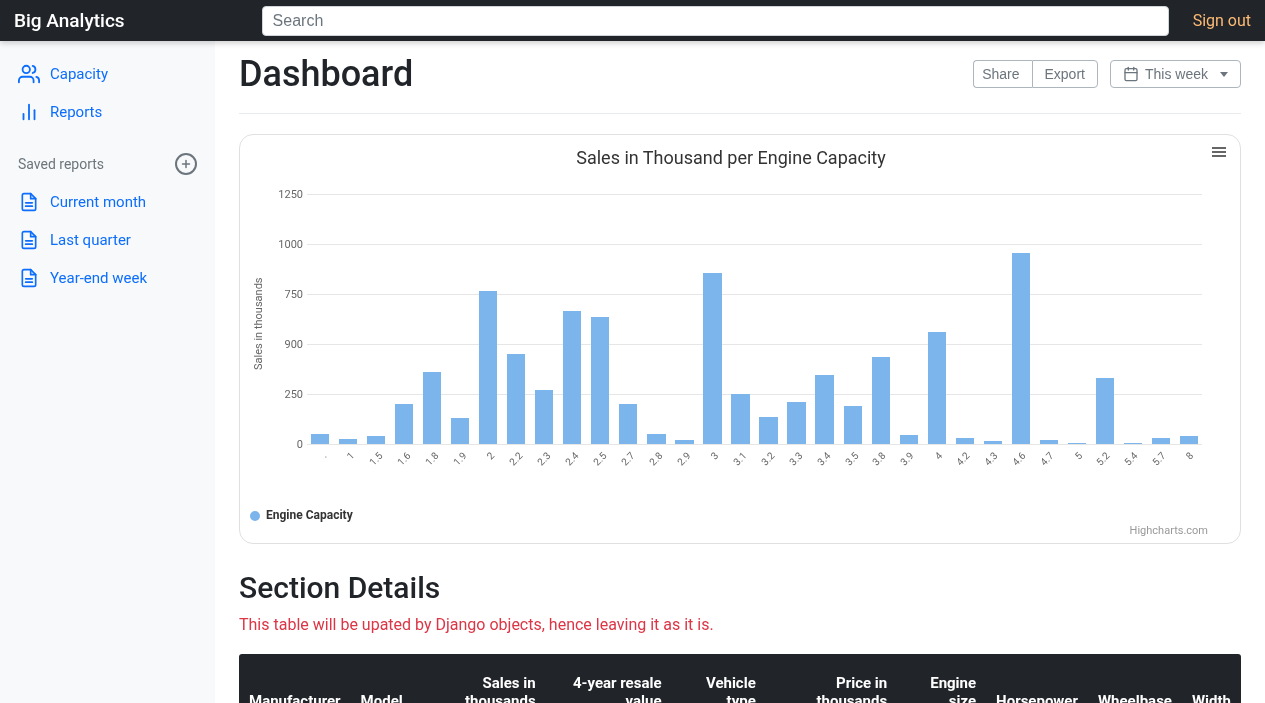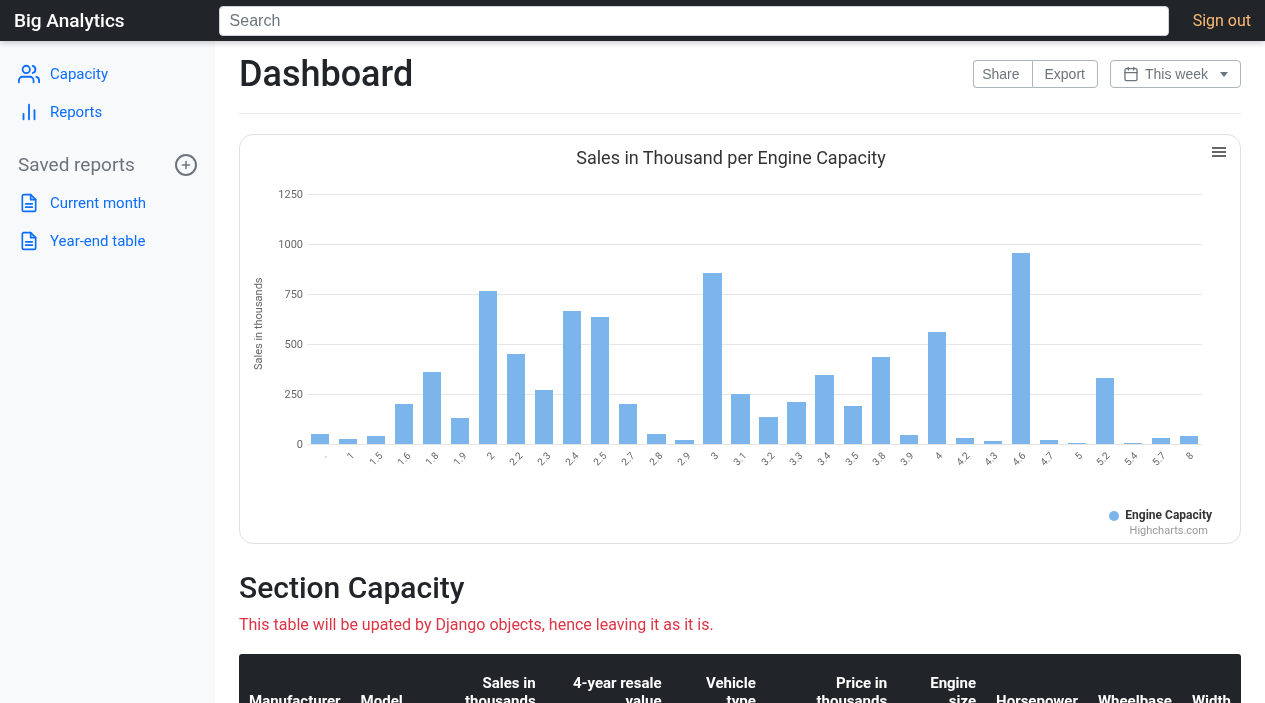--- a/index.html
+++ b/index.html
@@ -1,30 +1,30 @@
 <!DOCTYPE html>
 <html><head>
 <meta charset="utf-8">
 <style>
   * { box-sizing: border-box; margin: 0; padding: 0; }
   body { font-family: -apple-system, BlinkMacSystemFont, "Segoe UI", Roboto, "Helvetica Neue", Arial, sans-serif; background: #f8f9fa; color: #212529; }
 
   .topbar { background: #212529; height: 41px; display: flex; align-items: center; padding: 0 14px; gap: 14px; box-shadow: 0 2px 6px rgba(0,0,0,.2); position: relative; z-index: 10;}
   .brand { color: #fff; font-size: 19px; font-weight: 500; white-space: nowrap; margin-right: 80px;}
-  .search-wrap { flex: 1; }
+  .search-wrap { flex: 1; margin-left: 43px; }
   .search-input { width: 100%; height: 30px; border-radius: 4px; border: 1px solid #ced4da; padding: 0 10px; font-size: 16px; color: #495057; background: #fff; }
   .search-input::placeholder { color: #6c757d; }
   .signout { color: #fdba74; font-size: 16px; text-decoration: none; white-space: nowrap; margin-left: 10px;}
 
   .layout { display: flex; min-height: calc(100vh - 40px); }
   .sidebar { width: 215px; background: #f8f9fa; padding: 14px 18px; }
   .sidebar a.nav-item { display: flex; align-items: center; gap: 10px; color: #0d6efd; text-decoration: none; padding: 8px 0; font-size: 15px; }
   .sidebar .icon { width: 22px; height: 22px; display: inline-flex; align-items: center; justify-content: center; }
   .section-header { display: flex; align-items: center; justify-content: space-between; margin-top: 22px; margin-bottom: 8px; }
-  .section-header .title { color: #6c757d; font-size: 19px; }
+  .section-header .title { color: #6c757d; font-size: 14px; }
   .plus-btn { width: 22px; height: 22px; border: 2px solid #6c757d; border-radius: 50%; display: flex; align-items: center; justify-content: center; color: #6c757d; cursor: pointer; }
   .plus-btn svg { width: 12px; height: 12px; }
 
   .main { flex: 1; background: #fff; padding: 2px 24px 24px 24px; overflow: hidden; }
   .page-head { display: flex; align-items: center; justify-content: space-between; border-bottom: 1px solid #e9ecef; padding: 10px 0 18px; }
   .page-title { font-size: 36px; font-weight: 500; color: #212529; }
   .head-actions { display: flex; gap: 12px; align-items: center; }
   .btn-group { display: flex; }
   .btn-outline { border: 1px solid #adb5bd; background: #fff; color: #6c757d; padding: 5px 12px; font-size: 14px; cursor: pointer; }
   .btn-group .btn-outline:first-child { border-radius: 4px 0 0 4px; border-right: none; padding-left: 8px; }
@@ -43,21 +43,21 @@
   .gridline { position: absolute; left: 0; right: 0; border-top: 1px solid #e6e6e6; }
   .y-tick { position: absolute; left: -38px; width: 34px; text-align: right; font-size: 11px; color: #666; transform: translateY(-50%); }
   .bars-row { position: absolute; left: 0; right: 0; bottom: 0; top: 0; display: flex; align-items: flex-end; gap: 2px; }
   .bar-slot { flex: 1; display: flex; flex-direction: column; align-items: center; height: 100%; justify-content: flex-end; }
   .bar { width: 70%; background: #7cb5ec; }
   .x-tick { font-size: 10px; color: #666; transform: rotate(-45deg); transform-origin: top right; position: absolute; white-space: nowrap; }
   .x-ticks-row { position: absolute; left: 40px; right: 10px; bottom: 6px; height: 20px; display: flex; }
   .x-ticks-row .slot { flex: 1; position: relative; }
   .x-ticks-row .slot .x-tick { right: 50%; top: 2px; }
 
-  .legend { text-align: right; margin-top: 34px; font-size: 12px; font-weight: 700; color: #333; }
+  .legend { text-align: left; margin-top: 34px; font-size: 12px; font-weight: 700; color: #333; }
   .legend-dot { display: inline-block; width: 10px; height: 10px; background: #7cb5ec; border-radius: 50%; margin-right: 6px; vertical-align: middle;}
   .chart-credit { text-align: right; font-size: 11px; color: #999; padding: 2px 4px 0; }
 
   .section-details { margin-top: 26px; }
   .section-details h2 { font-size: 30px; font-weight: 500; margin-bottom: 10px;}
   .note-red { color: #dc3545; font-size: 16px; margin-bottom: 20px; }
   .data-table-wrap { background: #212529; border-radius: 3px; overflow: hidden;}
   .data-table { width: 100%; border-collapse: collapse; }
   .data-table th { color: #fff; font-weight: 700; font-size: 15px; padding: 20px 10px 8px; text-align: right; vertical-align: bottom;}
   .data-table th:first-child { text-align: left; }
@@ -122,21 +122,32 @@
     </a>
     <a href="#" class="nav-item">
       <span class="icon">
         <svg viewBox="0 0 24 24" width="20" height="20" fill="none" stroke="#0d6efd" stroke-width="2" stroke-linecap="round" stroke-linejoin="round">
             <path d="M14 2H6a2 2 0 0 0-2 2v16a2 2 0 0 0 2 2h12a2 2 0 0 0 2-2V8z"></path>
             <polyline points="14 2 14 8 20 8"></polyline>
             <line x1="16" y1="13" x2="8" y2="13"></line>
             <line x1="16" y1="17" x2="8" y2="17"></line>
           </svg>
       </span>
-      <span>Year-end table</span>
+      <span>Last quarter</span>
+    </a>
+    <a href="#" class="nav-item">
+      <span class="icon">
+        <svg viewBox="0 0 24 24" width="20" height="20" fill="none" stroke="#0d6efd" stroke-width="2" stroke-linecap="round" stroke-linejoin="round">
+            <path d="M14 2H6a2 2 0 0 0-2 2v16a2 2 0 0 0 2 2h12a2 2 0 0 0 2-2V8z"></path>
+            <polyline points="14 2 14 8 20 8"></polyline>
+            <line x1="16" y1="13" x2="8" y2="13"></line>
+            <line x1="16" y1="17" x2="8" y2="17"></line>
+          </svg>
+      </span>
+      <span>Year-end week</span>
     </a>
   </aside>
 
   <main class="main">
     <div class="page-head">
       <h1 class="page-title">Dashboard</h1>
       <div class="head-actions">
         <div class="btn-group">
           <button class="btn-outline">Share</button>
           <button class="btn-outline">Export</button>
@@ -165,21 +176,21 @@
       </div>
       <div class="chart-body">
         <div class="y-axis-label">Sales in thousands</div>
         <div class="chart-plot">
           <div class="plot-area" id="plot-area">
               <div class="gridline" style="top: 100%;"></div>
               <div class="y-tick" style="top: 100%;">0</div>
               <div class="gridline" style="top: 80.7692%;"></div>
               <div class="y-tick" style="top: 80.7692%;">250</div>
               <div class="gridline" style="top: 61.5385%;"></div>
-              <div class="y-tick" style="top: 61.5385%;">500</div>
+              <div class="y-tick" style="top: 61.5385%;">900</div>
               <div class="gridline" style="top: 42.3077%;"></div>
               <div class="y-tick" style="top: 42.3077%;">750</div>
               <div class="gridline" style="top: 23.0769%;"></div>
               <div class="y-tick" style="top: 23.0769%; text-align: right;">1000</div>
               <div class="gridline" style="top: 3.84615%;"></div>
               <div class="y-tick" style="top: 3.84615%;">1250</div>
               <div class="bars-row">
                 <div class="bar-slot">
                   <div class="bar" style="height: 3.84615%;"></div>
                 </div>
@@ -378,21 +389,21 @@
             </div>
         </div>
       </div>
       <div class="legend">
         <span class="legend-dot"></span><span>Engine Capacity</span>
       </div>
       <div class="chart-credit">Highcharts.com</div>
     </div>
 
     <div class="section-details">
-      <h2>Section Capacity</h2>
+      <h2>Section Details</h2>
       <p class="note-red">This table will be upated by Django objects, hence leaving it as it is.</p>
       <div class="data-table-wrap">
         <table class="data-table">
           <thead>
               <tr id="table-head-row">
                 <th style="text-align: left;">Manufacturer</th>
                 <th>Model</th>
                 <th>Sales in thousands</th>
                 <th>4-year resale value</th>
                 <th>Vehicle type</th>

